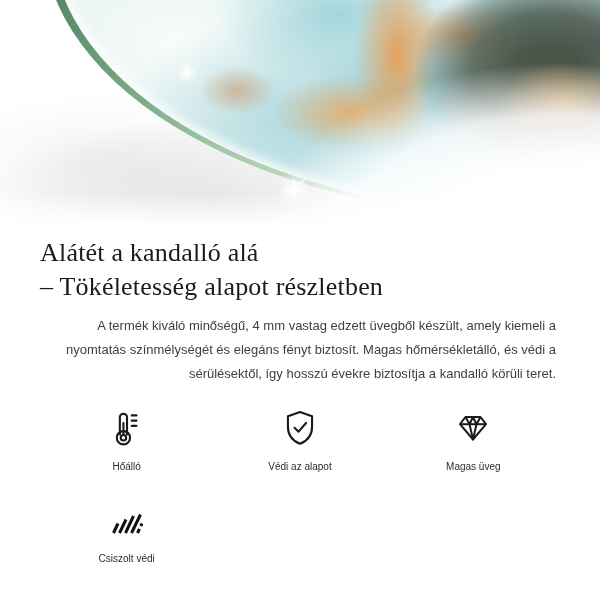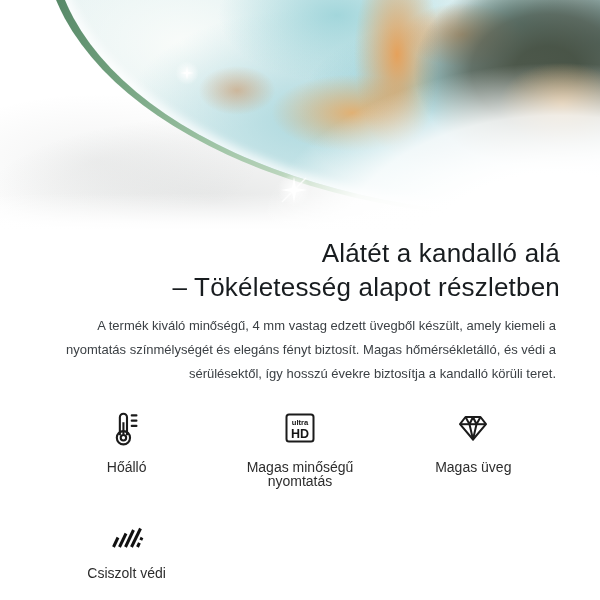--- a/index.html
+++ b/index.html
@@ -52,39 +52,39 @@
   .hero-fade {
     position:absolute; inset:0;
     background:
       radial-gradient(400px 250px at 93% 110%, #fff 32%, rgba(255,255,255,0.85) 55%, rgba(255,255,255,0) 76%),
       linear-gradient(to bottom, rgba(255,255,255,0) 84%, rgba(255,255,255,0.9) 97%, #fff 100%);
   }
 
   
   .content { padding:6px 40px 0 40px; }
   .headline {
-    font-family:Liberation Sans, sans-serif; font-weight:400;
-    font-size:26px; line-height:34px; color:#181c1f; letter-spacing:0.2px;text-align:right;
+    font-family:Liberation Serif, serif; font-weight:400;
+    font-size:26px; line-height:34px; color:#181c1f; letter-spacing:0.2px;
   }
   .headline span { display:block; }
   .desc {
     margin-top:10px; width:516px;
     font-size:13px; line-height:24px; color:#3c4145;text-align:right;
   }
 
   
   .features {
     margin-top:20px; display:grid;
     grid-template-columns:repeat(3, 1fr); row-gap:24px;
   }
   .feature { display:flex; flex-direction:column; align-items:center; }
   .icon-box { height:44px; display:flex; align-items:center; justify-content:center; }
   .icon-box svg { display:block; }
   .feature-label {
-    margin-top:10px; font-size:14px; color:#2d2d2d; text-align:center; line-height:14px;
+    margin-top:10px; font-size:10px; color:#2d2d2d; text-align:center; line-height:14px;
   }
   .stroke { fill:none; stroke:#1b1b1b; stroke-width:2; }
   .badge-text { font-family:"Liberation Sans", sans-serif; font-weight:bold; fill:#141414; }
 </style>
 </head>
 <body>
 
 <div class="page">
 
   <div class="hero">
@@ -122,31 +122,30 @@
             <path class="stroke" d="M13.2 26.9 V9.8 a3.4 3.4 0 0 1 6.8 0 V26.9"></path>
             <circle class="stroke" cx="16.6" cy="29.3" r="6.3"></circle>
             <circle class="stroke" cx="16.6" cy="29.3" r="2.6" stroke-width="1.8"></circle>
             <path class="stroke" d="M16.6 26 V14.5" stroke-width="1.8"></path>
             <path class="stroke" d="M24.5 8 h4.5 M24.5 13 h4.5 M24.5 18 h4.5" stroke-width="1.8" stroke-linecap="round"></path>
           </svg>
         </div>
         <div class="feature-label">Hőálló</div>
       </div>
 
+
       <div class="feature">
         <div class="icon-box">
-          <svg width="40" height="40" viewBox="0 0 40 40">
-            <rect class="stroke" x="6.5" y="6.5" width="27" height="27" rx="2.5" stroke-width="2.2"></rect>
-            <text class="badge-text" x="20" y="17" font-size="7.6" text-anchor="middle">ultra</text>
-            <text class="badge-text" x="20" y="29.5" font-size="12.5" text-anchor="middle">HD</text>
+          <svg width="42" height="44" viewBox="0 0 40 40">
+            <path class="stroke" d="M20 4.8 L31.5 8.8 V18.5 C31.5 26.8 26.8 32.3 20 35 C13.2 32.3 8.5 26.8 8.5 18.5 V8.8 Z" stroke-linejoin="round"></path>
+            <path class="stroke" d="M14.8 19.8 L18.6 23.5 L25.8 15.2" stroke-width="2.2" stroke-linecap="round" stroke-linejoin="round"></path>
           </svg>
         </div>
-        <div class="feature-label">Magas minőségű nyomtatás</div>
+        <div class="feature-label">Védi az alapot</div>
       </div>
-
 
       <div class="feature">
         <div class="icon-box">
           <svg width="42" height="40" viewBox="0 0 40 40">
             <g class="stroke" stroke-width="1.8" stroke-linejoin="round">
               <path d="M12.5 9 H27.5 L33 16.2 L20 31.5 L7 16.2 Z"></path>
               <path d="M7 16.2 H33"></path>
               <path d="M12.5 9 L16.5 16.2 L20 9 L23.5 16.2 L27.5 9"></path>
               <path d="M16.5 16.2 L20 31.5 L23.5 16.2"></path>
             </g>

